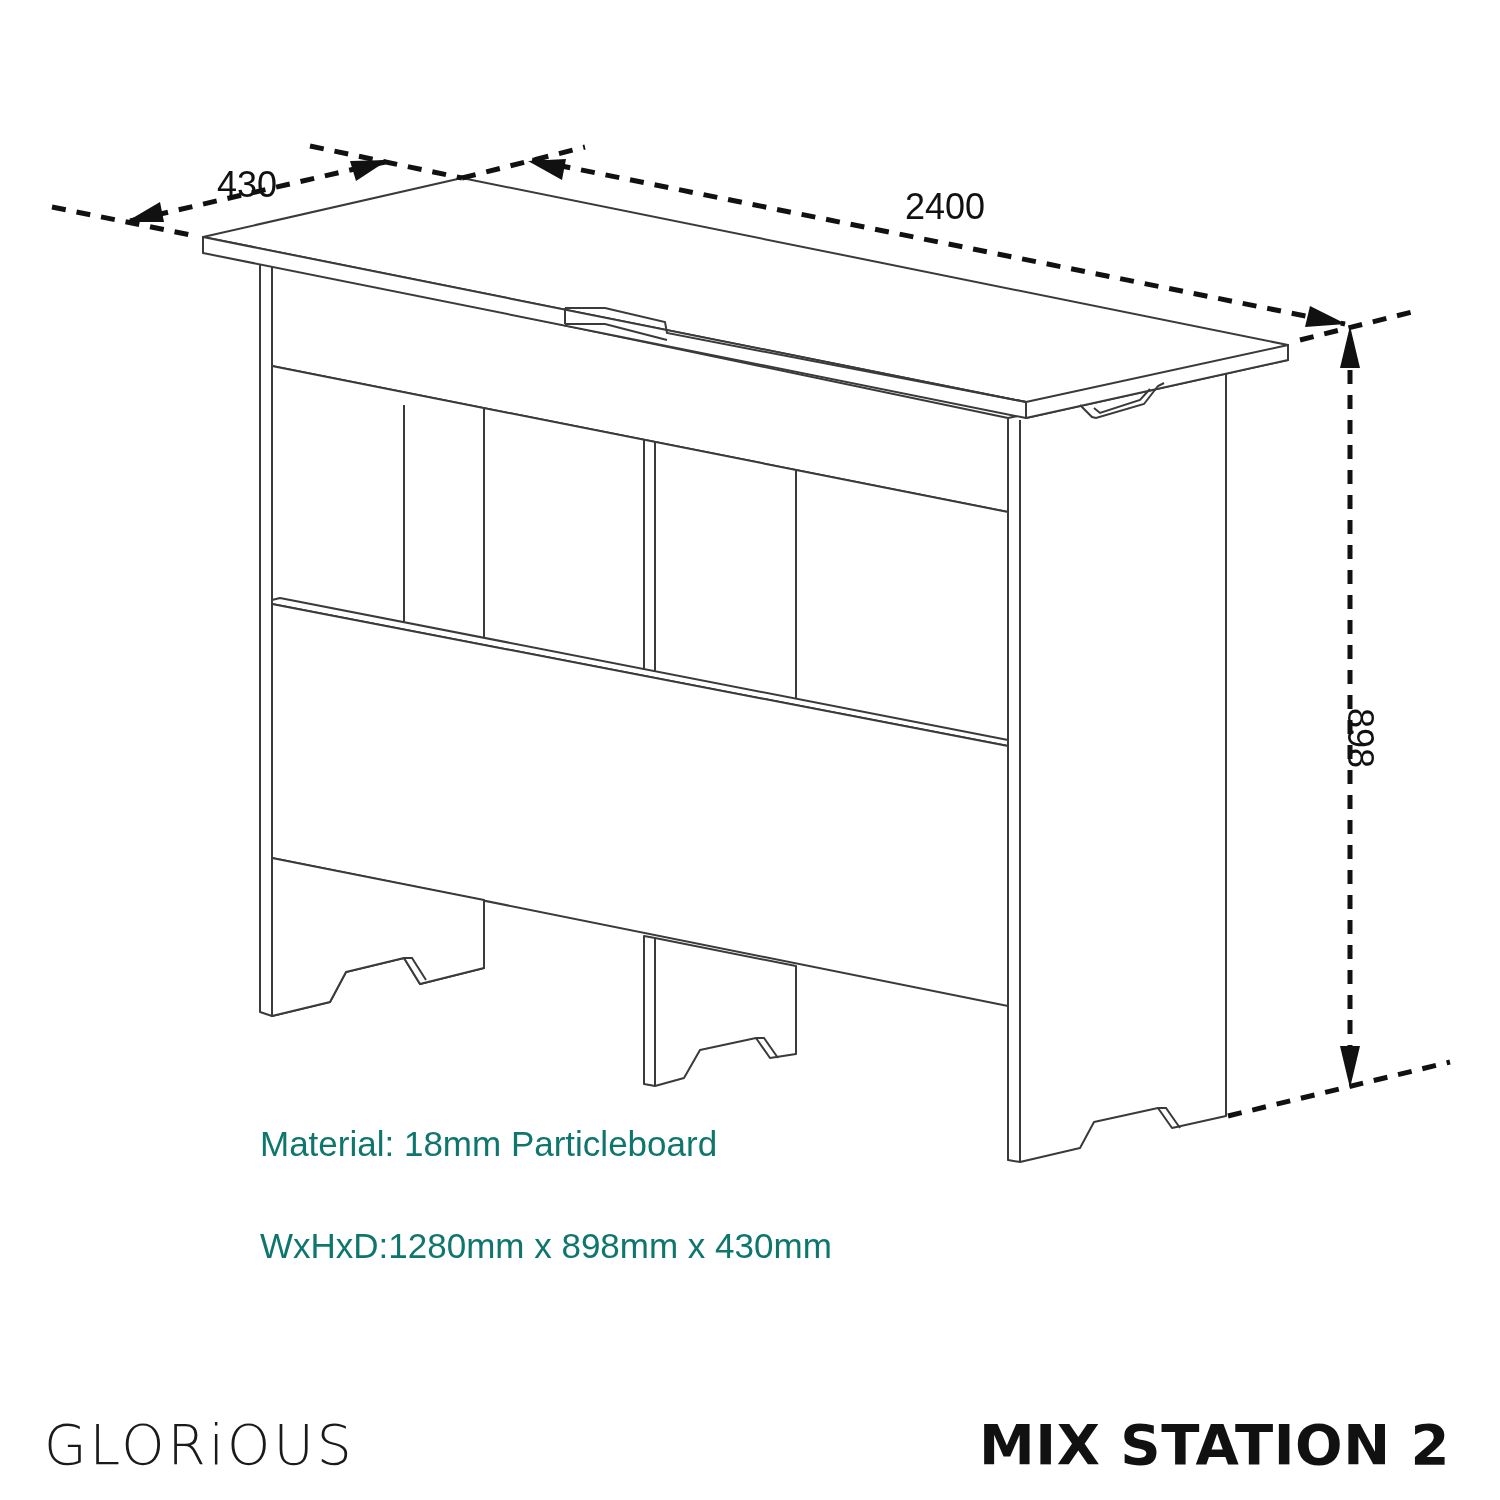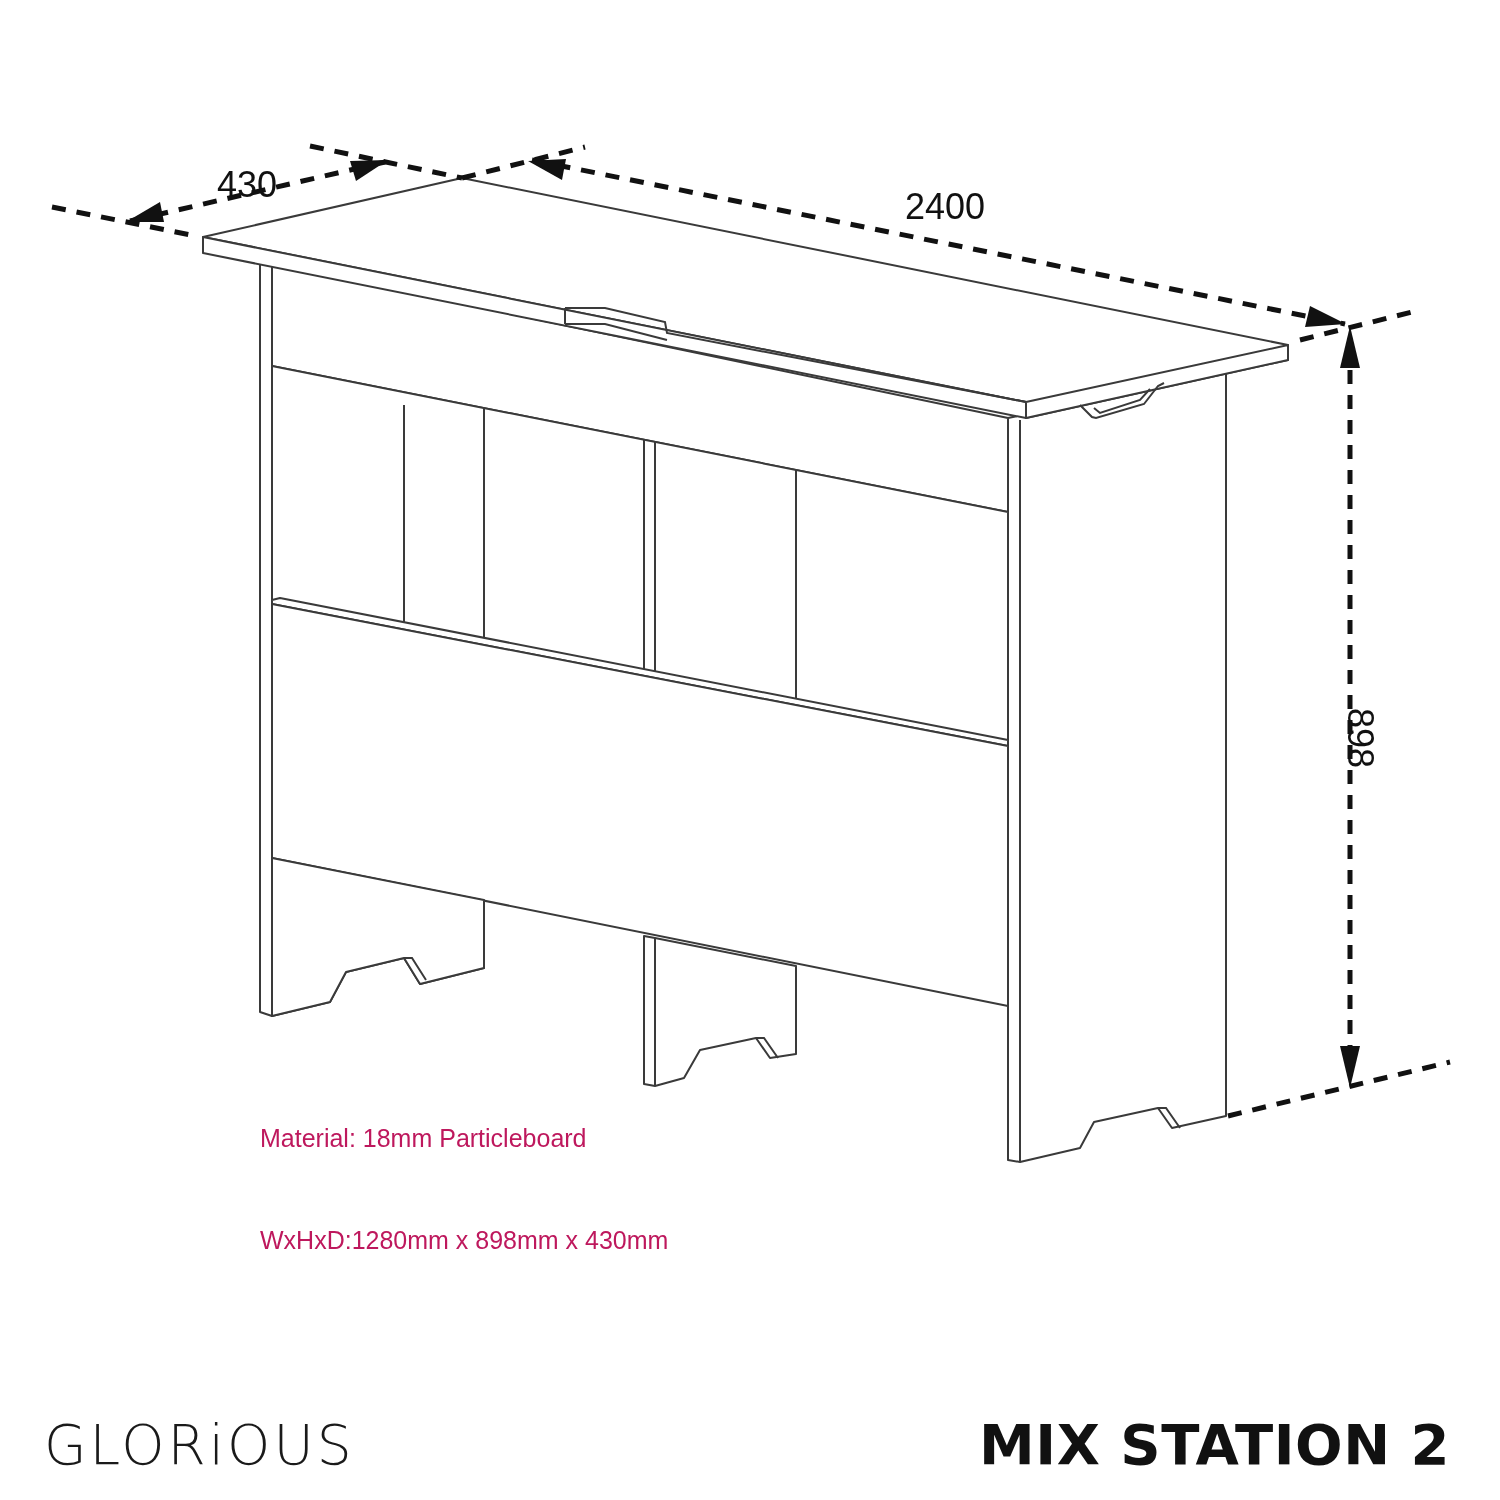--- a/index.html
+++ b/index.html
@@ -6,21 +6,21 @@
     body { width: 1500px; height: 1500px; position: relative; overflow: hidden; font-family: "Liberation Sans", sans-serif; color: #111111; }
     svg.drawing { position: absolute; left: 0; top: 0; width: 1500px; height: 1500px; }
     .edge { fill: #ffffff; stroke: #3a3a3a; stroke-width: 2; stroke-linejoin: round; }
     .line { fill: none; stroke: #3a3a3a; stroke-width: 2; }
     .dim { fill: none; stroke: #111111; stroke-width: 5; stroke-dasharray: 14 11; }
     .arrow { fill: #111111; stroke: none; }
     .dim-label { position: absolute; font-size: 36px; color: #111111; line-height: 1; }
     .dim-depth { left: 217px; top: 147px; margin-top: 20px; }
     .dim-width { left: 905px; top: 189px; }
     .dim-height { left: 1330px; top: 720px; transform: rotate(90deg); transform-origin: center; }
-    .spec { position: absolute; left: 260px; font-size: 25px; line-height: 1; color: #be185d; }
+    .spec { position: absolute; left: 260px; font-size: 35px; line-height: 1; color: #0f766e; }
     .spec-1 { top: 1126px; }
     .spec-2 { top: 1228px; }
     .brand { position: absolute; left: 44px; top: 1413px; font-family: "DejaVu Sans", sans-serif; font-size: 55px; letter-spacing: 3px; font-weight: 300; color: #1a1a1a; }
     .product { position: absolute; right: 50px; top: 1412px; font-family: "DejaVu Sans", sans-serif; font-size: 56px; font-weight: bold; color: #111111; letter-spacing: 0.5px; }
   </style>
 </head>
 <body>
 
 <svg class="drawing" viewBox="0 0 1500 1500" xmlns="http://www.w3.org/2000/svg">
 

